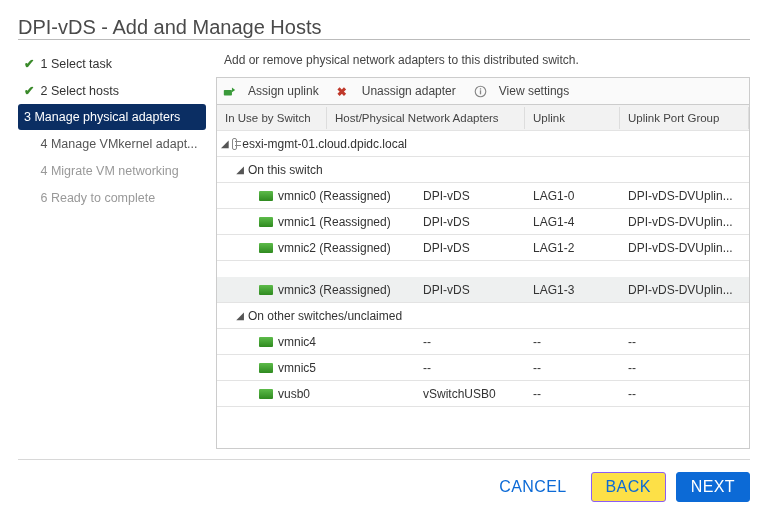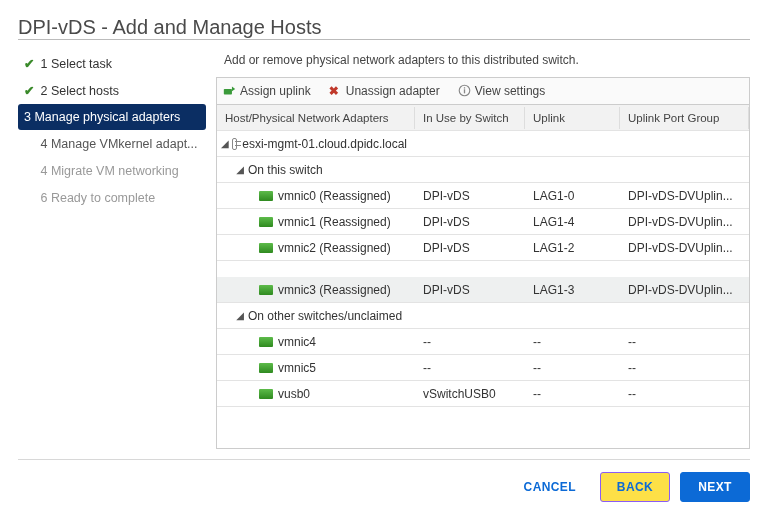--- a/index.html
+++ b/index.html
@@ -76,21 +76,21 @@
     display: flex;
     align-items: center;
     gap: 18px;
     padding: 6px 6px;
     border: 1px solid #ccc;
     border-bottom: none;
     font-size: 12px;
     color: #444;
     background: #fafafa;
   }
-  .tb-item { display: inline-flex; align-items: flex-start; gap: 4px; cursor: pointer; }
+  .tb-item { display: inline-flex; align-items: flex-end; gap: 12px; cursor: pointer; }
   .tb-icon { width: 13px; height: 13px; display:inline-block; }
   .icon-assign { color: #2b8a2b; }
   .icon-unassign { color: #c0392b; font-weight: bold; }
   .icon-view { color: #888; }
 
   .grid {
     flex: 1 1 auto;
     border: 1px solid #ccc;
     overflow: hidden;
     display: flex;
@@ -137,22 +137,22 @@
     padding-top: 12px;
     margin-top: 10px;
     display: flex;
     justify-content: flex-end;
     gap: 10px;
   }
   .btn {
     min-width: 70px;
     height: 30px;
     padding: 0 14px;
-    font-size: 12px;
-    font-weight: 700;
+    font-size: 16px;
+    font-weight: 400;
     letter-spacing: 0.4px;
     border-radius: 3px;
     cursor: pointer;
     display:inline-flex; align-items:center; justify-content:center;
   }
   .btn-flat { background:#fff; border:none; color:#0c6ad6; }
   .btn-outline { background:#fde047; border:1px solid #8b5cf6; color:#0c6ad6; }
   .btn-primary { background:#0c6ad6; border:1px solid #0c6ad6; color:#fff; }
 </style>
 </head>
@@ -216,22 +216,22 @@
                 <rect x="7.2" y="6.5" width="1.6" height="5" fill="#888"></rect>
                 <rect x="7.2" y="4" width="1.6" height="1.6" fill="#888"></rect>
               </svg>
           </span>
           <span>View settings</span>
         </span>
       </div>
 
       <div class="grid">
         <div class="grid-header">
+          <div class="cell c2">In Use by Switch</div>
           <div class="cell c1">Host/Physical Network Adapters</div>
-          <div class="cell c2">In Use by Switch</div>
           <div class="cell c3">Uplink</div>
           <div class="cell c4">Uplink Port Group</div>
         </div>
         <div class="grid-body">
 
           <div class="grid-row">
             <div class="cell c1 indent-0">
               <span class="tw">◢</span>
               <span class="host-icon"></span>
               <span>esxi-mgmt-01.cloud.dpidc.local</span>

